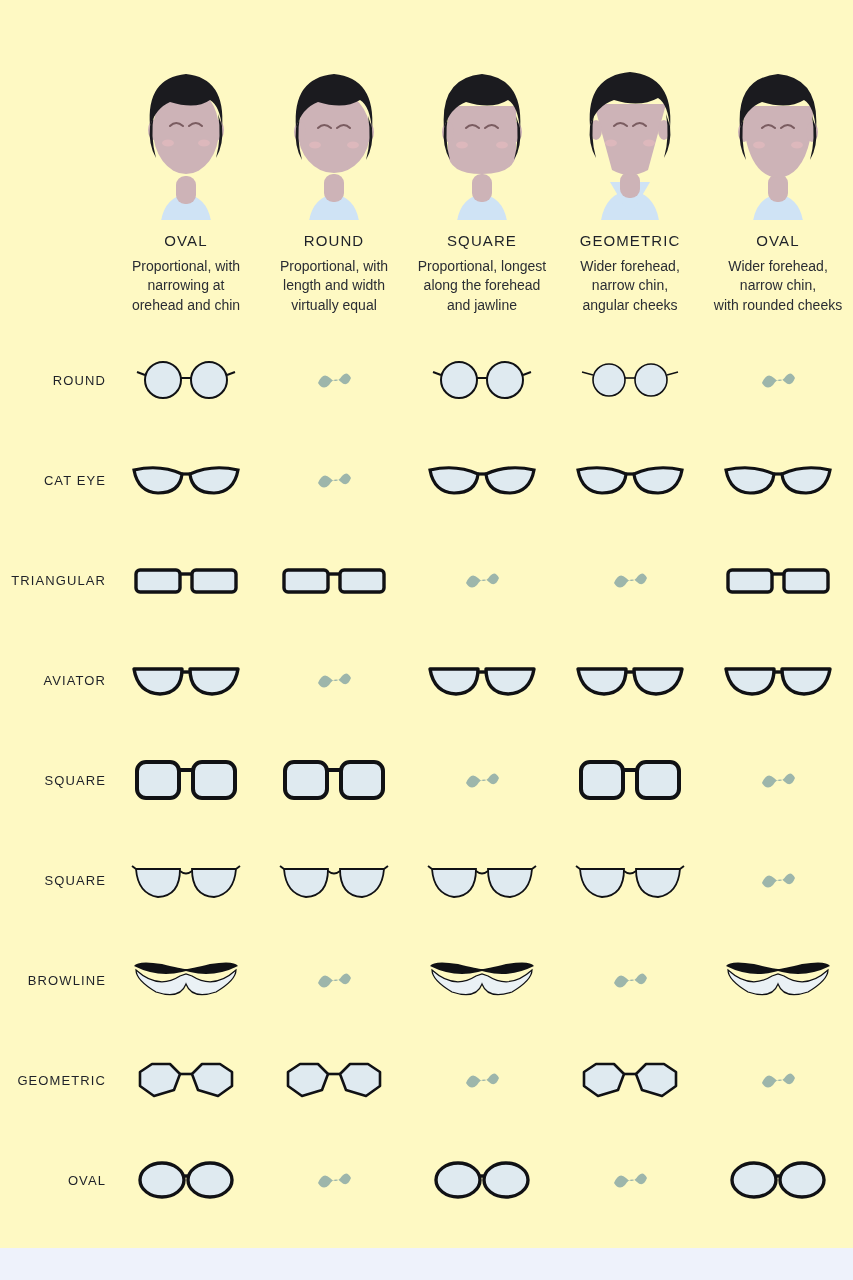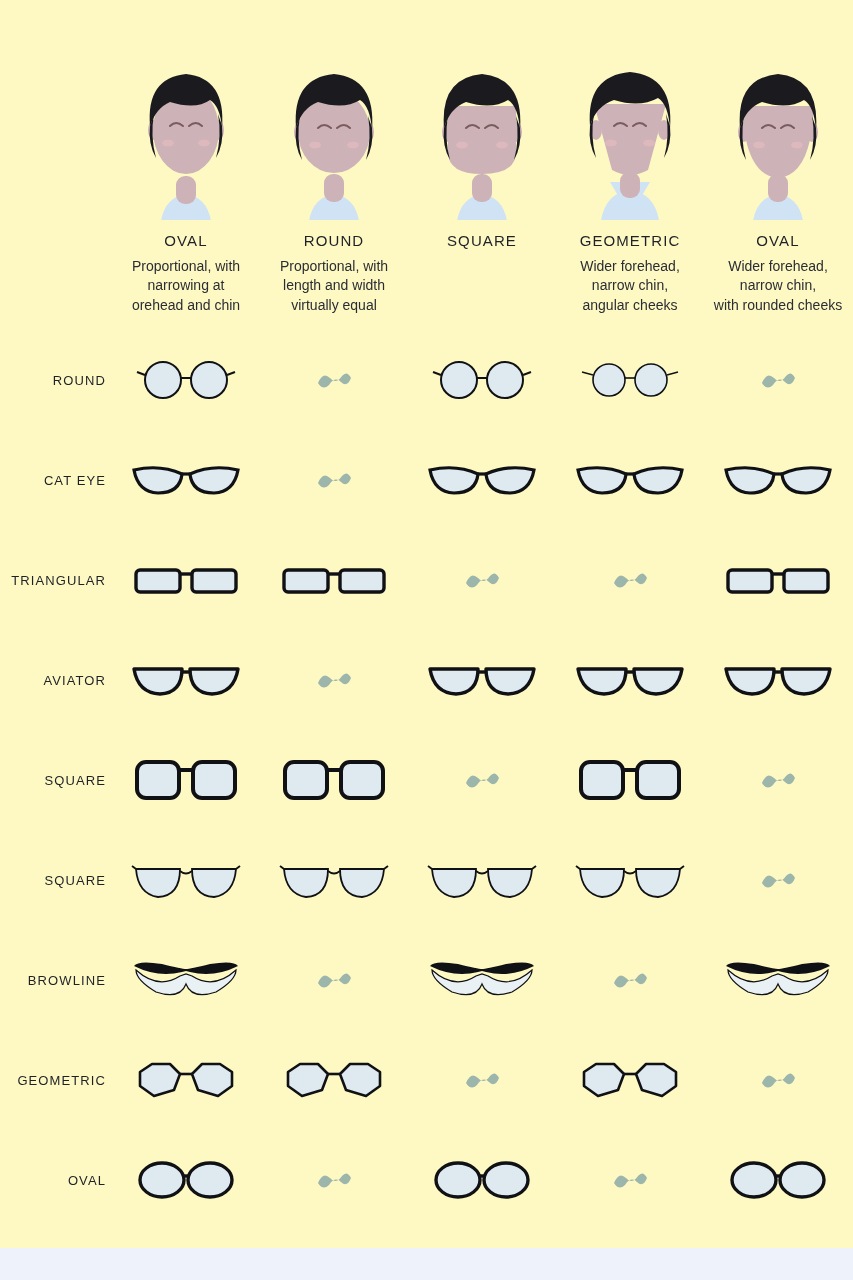--- a/index.html
+++ b/index.html
@@ -159,20 +159,23 @@
           <path d="M22 80 Q18 30 60 26 Q102 30 98 82 Q96 58 86 52 Q70 62 44 54 Q28 60 22 80 Z" fill="#1b1b1f"></path>
           <path d="M22 80 Q20 98 28 112 Q22 90 26 68 Z" fill="#1b1b1f"></path>
           <path d="M98 80 Q100 98 92 112 Q98 90 94 68 Z" fill="#1b1b1f"></path>
           <path d="M44 80 Q50 74 57 80" stroke="#7a5c60" stroke-width="2" fill="none" stroke-linecap="round"></path>
           <path d="M63 80 Q70 74 76 80" stroke="#7a5c60" stroke-width="2" fill="none" stroke-linecap="round"></path>
           <ellipse cx="40" cy="97" rx="6" ry="3.5" fill="#e2b9bd" opacity="0.75"></ellipse>
           <ellipse cx="80" cy="97" rx="6" ry="3.5" fill="#e2b9bd" opacity="0.75"></ellipse>
         </svg>
       </div>
       <div class="face-name">SQUARE</div>
+      <div class="face-desc">Proportional, longest
+along the forehead
+and jawline</div>
     </div>
 
     <div class="face-col">
       <div class="face-art">
         <svg width="120" height="172" viewBox="0 0 120 172">
           <path d="M30 186 Q30 146 60 142 Q90 146 90 186 Z" fill="#cfe3f5"></path>
           <path d="M40 134 L60 168 L80 134 Z" fill="#cfe3f5"></path>
           <rect x="50" y="124" width="20" height="26" rx="9" fill="#cdb3b7"></rect>
           <path d="M24 56 L96 56 L78 122 Q60 132 42 122 Z" fill="#cdb3b7"></path>
           <ellipse cx="26" cy="82" rx="6" ry="10" fill="#cdb3b7"></ellipse>

